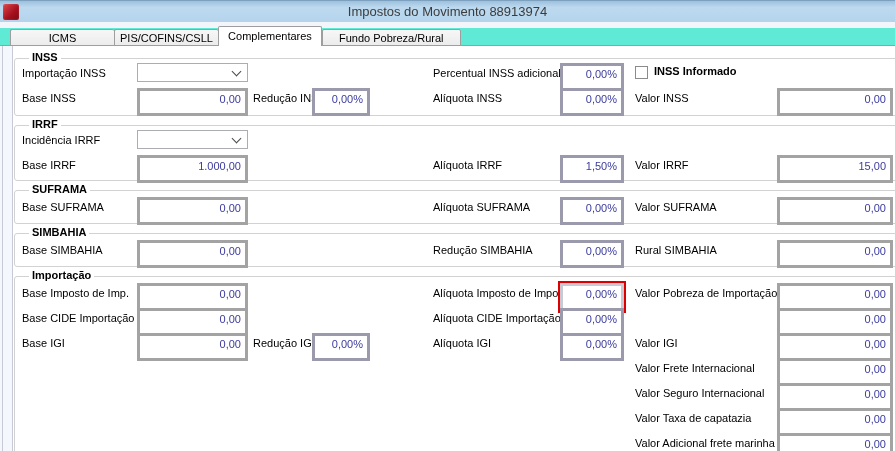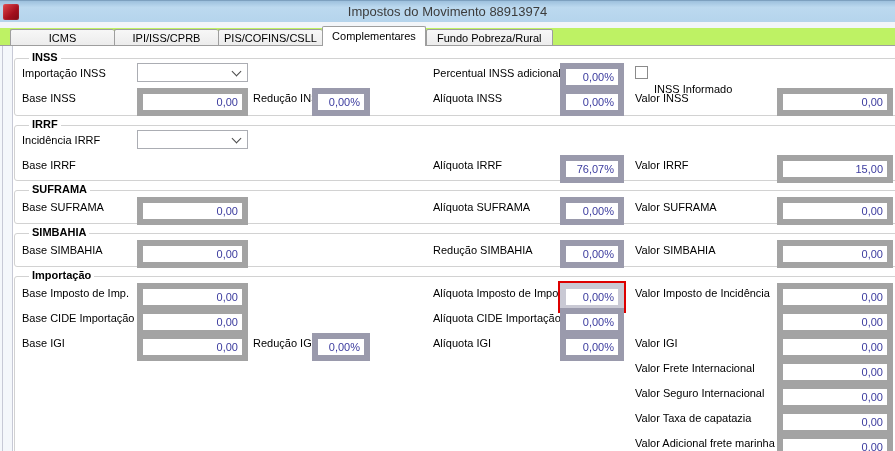--- a/index.html
+++ b/index.html
@@ -1,37 +1,37 @@
 <!DOCTYPE html>
 <html><head>
 <meta charset="utf-8">
 <style>
   * { margin:0; padding:0; box-sizing:border-box; }
   html,body { width:895px; height:451px; overflow:hidden; background:#fff;
               font-family:"Liberation Sans", sans-serif; font-size:11px; color:#000; }
-  .window { position:absolute; left:0; top:0; width:895px; height:451px; overflow:hidden; background:#bef264; }
+  .window { position:absolute; left:0; top:0; width:895px; height:451px; overflow:hidden; background:#5eead4; }
 
   
   .titlebar { position:absolute; left:0; top:0; width:895px; height:22px;
               background:linear-gradient(#9dc0dd,#bcd9ef 30%,#b5d4ec); border-top:1px solid #7da0bf; }
   .titlebar .title { position:absolute; left:0; right:0; top:3px; text-align:center;
                      font-size:13px; color:#3c3c3c; }
   .appicon { position:absolute; left:3px; top:3px; width:16px; height:16px; border-radius:2px;
              background:linear-gradient(135deg,#e0474c 0%,#a40f1d 60%,#7e0a14 100%);
              box-shadow:inset 0 0 2px #fff3; }
 
   .substrip { position:absolute; left:0; top:22px; width:895px; height:6px; background:#f2f5f9; }
 
   
   .tabbar { position:absolute; left:0; top:28px; width:790px; height:18px; display:flex; padding-left:10px; }
   .tab { height:17px; margin-top:1px; line-height:16px; text-align:center; background:linear-gradient(#f7f7f7,#ececec);
          border:1px solid #9e9e9e; border-right-width:0; border-radius:2px 2px 0 0; cursor:default; overflow:hidden; }
   .tab:last-child { border-right-width:1px; }
   .tab.w { width:104px; }
-  .tab.auto { padding:0 10px; border-right-width:1px; }
+  .tab.auto { padding:0 16px; border-right-width:1px; }
   .tab.active { background:#fff; height:20px; margin-top:-2px; line-height:19px;
                 border:1px solid #9e9e9e; border-bottom:none; position:relative; z-index:5; }
 
   
   .panel { position:absolute; left:0; top:45px; width:895px; height:406px; background:#fff; border-top:1px solid #9e9e9e; }
   .gutter { position:absolute; left:0; top:46px; width:12px; height:405px; background:#f4f7fb; }
   .gline1 { position:absolute; left:2px; top:46px; width:1px; height:405px; background:#c7c9d6; }
   .gline2 { position:absolute; left:12px; top:46px; width:1px; height:405px; background:#c7c9d6; }
 
   
@@ -40,52 +40,51 @@
   .fs-inss { top:58px; height:58px; }
   .fs-irrf { top:125px; height:56px; }
   .fs-suframa { top:190px; height:34px; }
   .fs-simbahia { top:233px; height:34px; }
   .fs-imp { top:276px; height:200px; }
 
   
   .row { position:absolute; left:0; width:915px; height:20px; }
   .lbl { position:absolute; top:2px; line-height:16px; white-space:nowrap; }
   .l1 { left:22px; } .l2 { left:253px; } .l3 { left:433px; } .l4 { left:635px; }
-  .fld { position:absolute; top:0; height:28px; background:#fff; border:6px solid #a3a3a3;
+  .fld { position:absolute; top:0; height:28px; background:#fff; border:3px solid #a3a3a3;
          text-align:right; padding:2px 4px 0 2px; color:#3b3b9e; white-space:nowrap; overflow:hidden; }
   .f1 { left:137px; width:111px; }
   .f2 { left:312px; width:58px;  border-color:#9a9aac; }
   .f3 { left:560px; width:64px;  border-color:#9a9aac; }
   .f4 { left:777px; width:116px; }
   .fld.hl { box-shadow:0 0 0 2px #dd0000; border-color:#c9c9d4; }
 
   
   .dd { position:absolute; top:0; left:137px; width:111px; height:19px; background:#fff; border:1px solid #abadb3; }
   .dd .chev { position:absolute; right:7px; top:4px; width:7px; height:7px;
               border-right:1px solid #4a4a4a; border-bottom:1px solid #4a4a4a; transform:rotate(45deg); }
   .dd .ddval { position:absolute; left:3px; top:2px; color:#3b3b9e; }
 
   
   .cb { position:absolute; left:635px; top:3px; width:13px; height:13px; background:#fff; border:1px solid #8b8b8b; }
-  .cblbl { position:absolute; left:654px; top:18px; line-height:16px; white-space:nowrap; }
+  .cblbl { position:absolute; left:654px; top:0; line-height:16px; white-space:nowrap;font-weight:bold; }
 </style>
 </head>
 <body>
 
 <div class="window">
 
   <div class="titlebar">
     <div class="appicon"></div>
     <div class="title">Impostos do Movimento 88913974</div>
   </div>
   <div class="substrip"></div>
 
   <div class="tabbar">
     <div class="tab w">ICMS</div>
-    <div class="tab w">IPI/ISS/CPRB</div>
     <div class="tab w">PIS/COFINS/CSLL</div>
     <div class="tab w active">Complementares</div>
     <div class="tab auto">Fundo Pobreza/Rural</div>
   </div>
 
   <div class="panel"></div>
   <div class="gutter"></div>
   <div class="gline1"></div>
   <div class="gline2"></div>
 
@@ -131,50 +130,51 @@
   <div class="row" style="top:130px">
     <span class="lbl l1">Incidência IRRF</span>
     <div class="dd">
       <span class="ddval"></span>
       <span class="chev"></span>
     </div>
   </div>
 
   <div class="row" style="top:155px">
     <span class="lbl l1">Base IRRF</span>
+    <div class="fld f1">1.000,00</div>
     <span class="lbl l3">Alíquota IRRF</span>
-    <div class="fld f3">76,07%</div>
+    <div class="fld f3">1,50%</div>
     <span class="lbl l4">Valor IRRF</span>
     <div class="fld f4">15,00</div>
   </div>
 
   <div class="row" style="top:197px">
     <span class="lbl l1">Base SUFRAMA</span>
     <div class="fld f1">0,00</div>
     <span class="lbl l3">Alíquota SUFRAMA</span>
     <div class="fld f3">0,00%</div>
     <span class="lbl l4">Valor SUFRAMA</span>
     <div class="fld f4">0,00</div>
   </div>
 
   <div class="row" style="top:240px">
     <span class="lbl l1">Base SIMBAHIA</span>
     <div class="fld f1">0,00</div>
     <span class="lbl l3">Redução SIMBAHIA</span>
     <div class="fld f3">0,00%</div>
-    <span class="lbl l4">Valor SIMBAHIA</span>
+    <span class="lbl l4">Rural SIMBAHIA</span>
     <div class="fld f4">0,00</div>
   </div>
 
   <div class="row" style="top:283px">
     <span class="lbl l1">Base Imposto de Imp.</span>
     <div class="fld f1">0,00</div>
     <span class="lbl l3">Alíquota Imposto de Importação</span>
     <div class="fld f3 hl">0,00%</div>
-    <span class="lbl l4">Valor Imposto de Incidência</span>
+    <span class="lbl l4">Valor Pobreza de Importação</span>
     <div class="fld f4">0,00</div>
   </div>
 
   <div class="row" style="top:308px">
     <span class="lbl l1">Base CIDE Importação</span>
     <div class="fld f1">0,00</div>
     <span class="lbl l3">Alíquota CIDE Importação</span>
     <div class="fld f3">0,00%</div>
     <div class="fld f4">0,00</div>
   </div>

